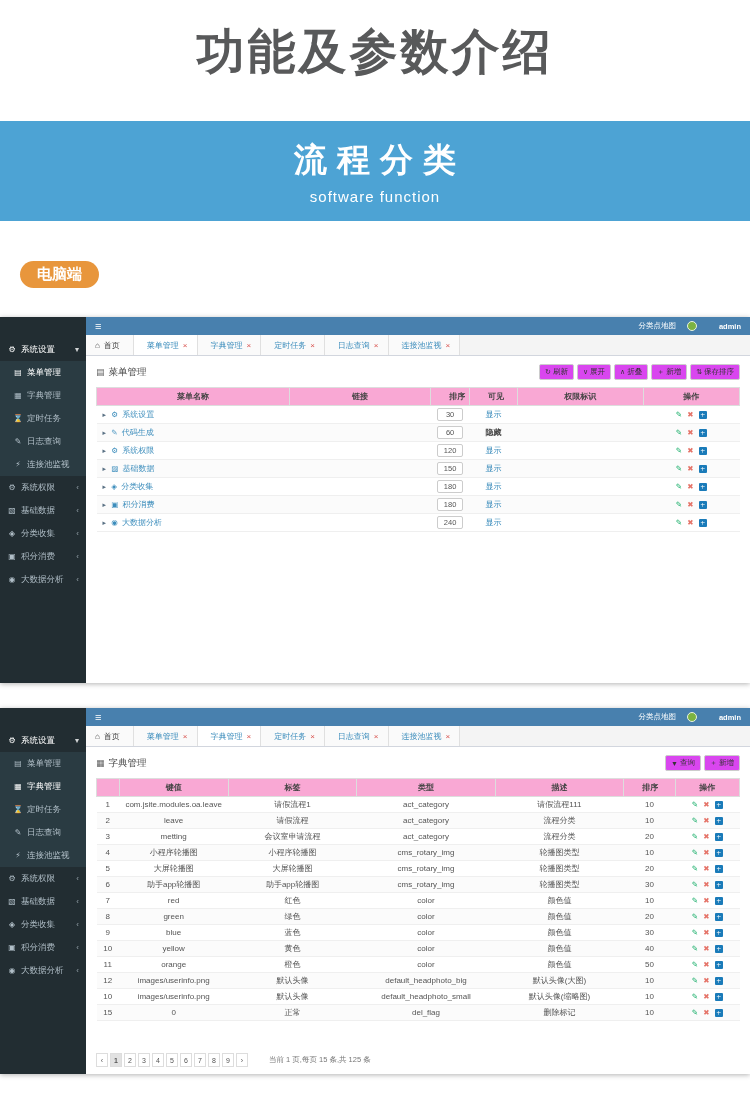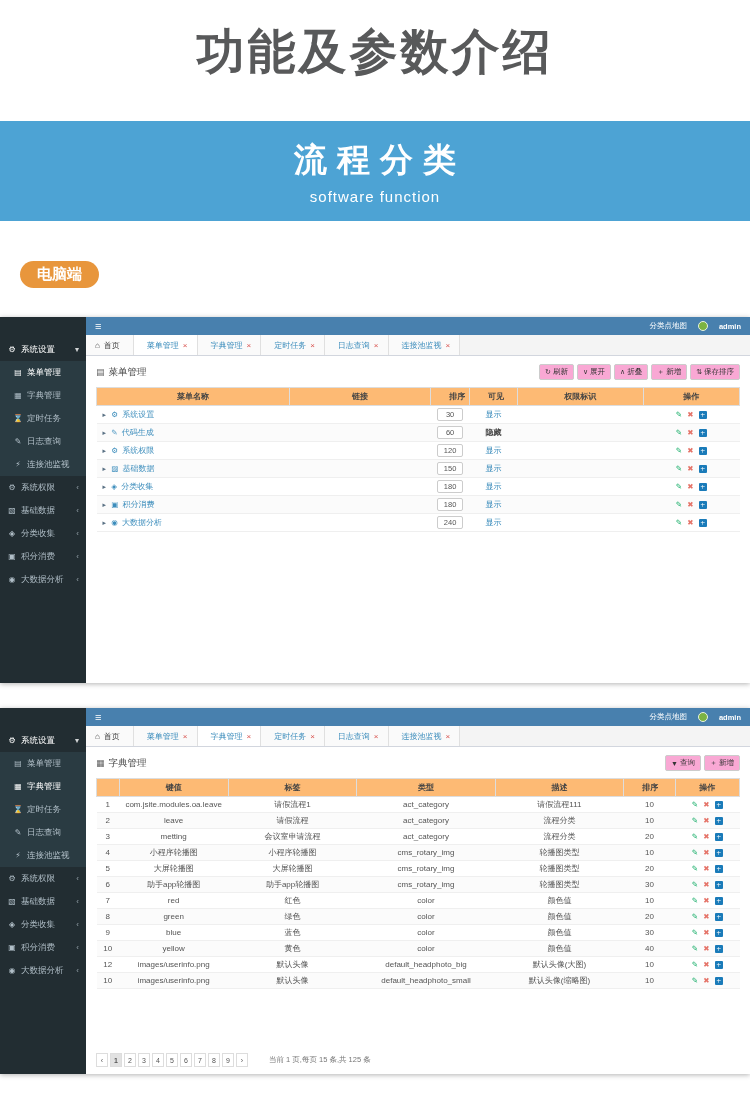--- a/index.html
+++ b/index.html
@@ -38,39 +38,39 @@
   .sb-item.sub.active { color:#fff; }
   .sb-ico { width: 10px; text-align:center; font-size:8px; flex-shrink:0; }
   .sb-caret { margin-left:auto; font-size:8px; opacity:.8; }
   .main { flex:1; display:flex; flex-direction:column; min-width:0; }
   .topbar { height:18px; background:#4880ae; display:flex; align-items:center; padding:0 9px; color:#fff; flex-shrink:0; }
   .burger { font-size:11px; line-height:1; cursor:pointer; }
   .top-right { margin-left:auto; display:flex; align-items:center; gap:11px; font-size:7.5px; }
   .top-link { color:#fff; cursor:pointer; }
   .avatar { width:10px; height:10px; border-radius:50%; background:#7cb342;
             border:1px solid #e8f2e2; display:inline-block; }
-  .top-user { color:#fff; font-weight:bold; cursor:pointer; }
+  .top-user { color:#fff; font-weight:bold; cursor:pointer;margin-left:11px; }
   .tabbar { height:21px; background:#f4f4f4; border-bottom:1px solid #d2d6de;
             display:flex; align-items:stretch; flex-shrink:0; }
   .tab { display:flex; align-items:center; gap:4px; padding:0 9px; font-size:8px;
          color:#3c8dbc; border-right:1px solid #e0e0e0; background:#fafafa; cursor:pointer; white-space:nowrap; }
   .tab.home { color:#444; }
   .tab.active { background:#fff; }
   .tab-ico { font-size:8px; }
   .tab-close { color:#d9534f; font-size:8px; cursor:pointer; }
   .content { flex:1; background:#fff; padding:8px 10px 4px; display:flex; flex-direction:column; overflow:hidden; }
   .panel-row { display:flex; align-items:center; }
   .panel-title { font-size:9.5px; color:#444; display:flex; gap:4px; align-items:center; }
   .panel-ico { color:#666; font-size:9px; }
   .toolbar { margin-left:auto; display:flex; gap:3px; }
-  .btn { display:flex; align-items:center; gap:2px; border:1px solid #ccc; background:#f9a8d4;
+  .btn { display:flex; align-items:center; gap:2px; border:1px solid #ccc; background:#d946ef;
          border-radius:2px; font-size:7.5px; color:#333; padding:2px 5px; cursor:pointer; white-space:nowrap; }
   .btn-ico { font-size:7px; }
   table { width:100%; border-collapse:collapse; margin-top:7px; table-layout:fixed; }
-  th { background:#fdba74; border:1px solid #ddd; font-size:8px; color:#444;
+  th { background:#f9a8d4; border:1px solid #ddd; font-size:8px; color:#444;
        padding:3px 18px; font-weight:bold; white-space:nowrap; overflow:hidden;font-family:Liberation Mono, monospace; }
   td { border-bottom:1px solid #efefef; font-size:8px; color:#555; padding:2px;
        text-align:center; height:14px; overflow:hidden; white-space:nowrap; }
   tbody tr:nth-child(even) td { background:#fbfbfb; }
   td.t-name { text-align:left; padding-left:6px; }
   .caret { color:#5a7184; font-size:7px; margin-right:3px; }
   .m-ico { color:#3c8dbc; font-size:7.5px; margin-right:2px; }
   a.mlink { color:#3c8dbc; text-decoration:none; cursor:pointer; }
   .sortbox { display:inline-block; min-width:26px; border:1px solid #ccc; border-radius:2px;
              padding:1px 2px; font-size:7.5px; color:#555; background:#fff; cursor:text; }
@@ -690,20 +690,33 @@
               <td>color</td>
               <td>颜色值</td>
               <td>40</td>
               <td class="ops">
                 <span class="op-e">✎</span>
                 <span class="op-d">✖</span>
                 <span class="op-a">＋</span>
               </td>
             </tr>
 
+            <tr>
+              <td>11</td>
+              <td>orange</td>
+              <td>橙色</td>
+              <td>color</td>
+              <td>颜色值</td>
+              <td>50</td>
+              <td class="ops">
+                <span class="op-e">✎</span>
+                <span class="op-d">✖</span>
+                <span class="op-a">＋</span>
+              </td>
+            </tr>
 
             <tr>
               <td>12</td>
               <td>images/userinfo.png</td>
               <td>默认头像</td>
               <td>default_headphoto_big</td>
               <td>默认头像(大图)</td>
               <td>10</td>
               <td class="ops">
                 <span class="op-e">✎</span>
@@ -720,20 +733,33 @@
               <td>默认头像(缩略图)</td>
               <td>10</td>
               <td class="ops">
                 <span class="op-e">✎</span>
                 <span class="op-d">✖</span>
                 <span class="op-a">＋</span>
               </td>
             </tr>
 
 
+            <tr>
+              <td>15</td>
+              <td>0</td>
+              <td>正常</td>
+              <td>del_flag</td>
+              <td>删除标记</td>
+              <td>10</td>
+              <td class="ops">
+                <span class="op-e">✎</span>
+                <span class="op-d">✖</span>
+                <span class="op-a">＋</span>
+              </td>
+            </tr>
           </tbody>
       </table>
       <div class="pager-row">
         <span class="pg">‹</span>
         <span style="display:flex;gap:2px">
 
             <span class="pg cur">1</span>
 
             <span class="pg">2</span>
 

